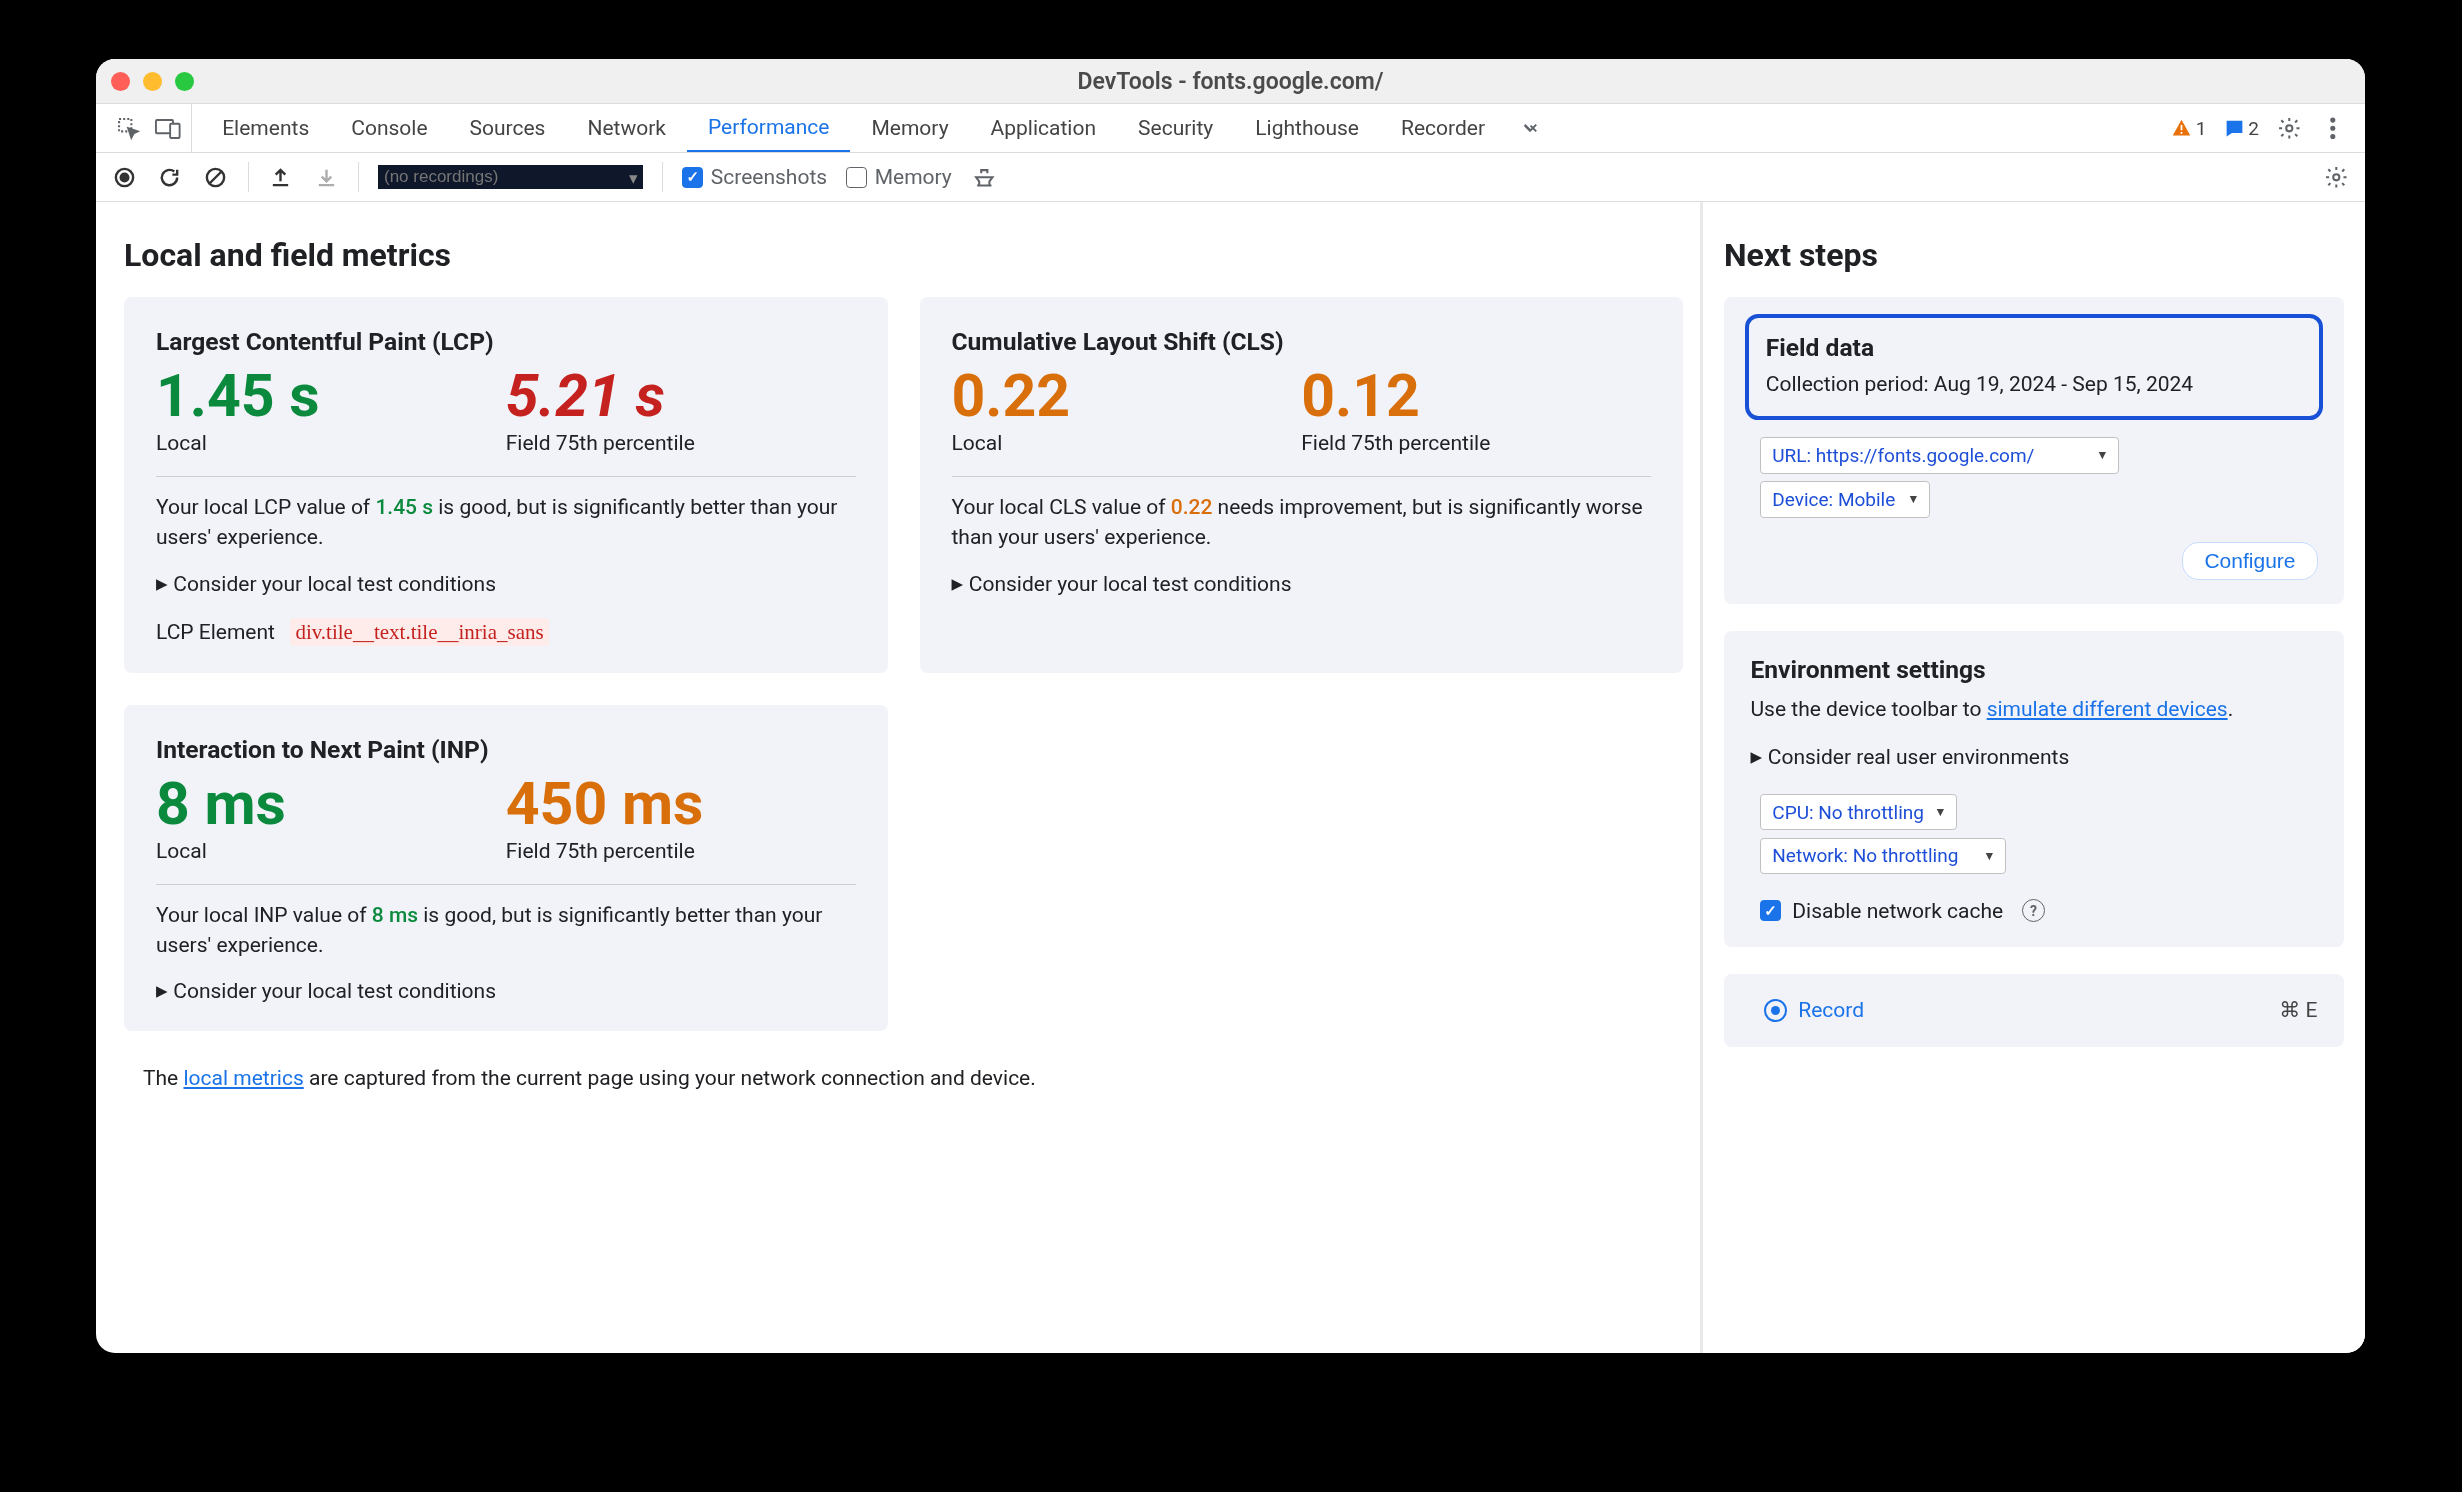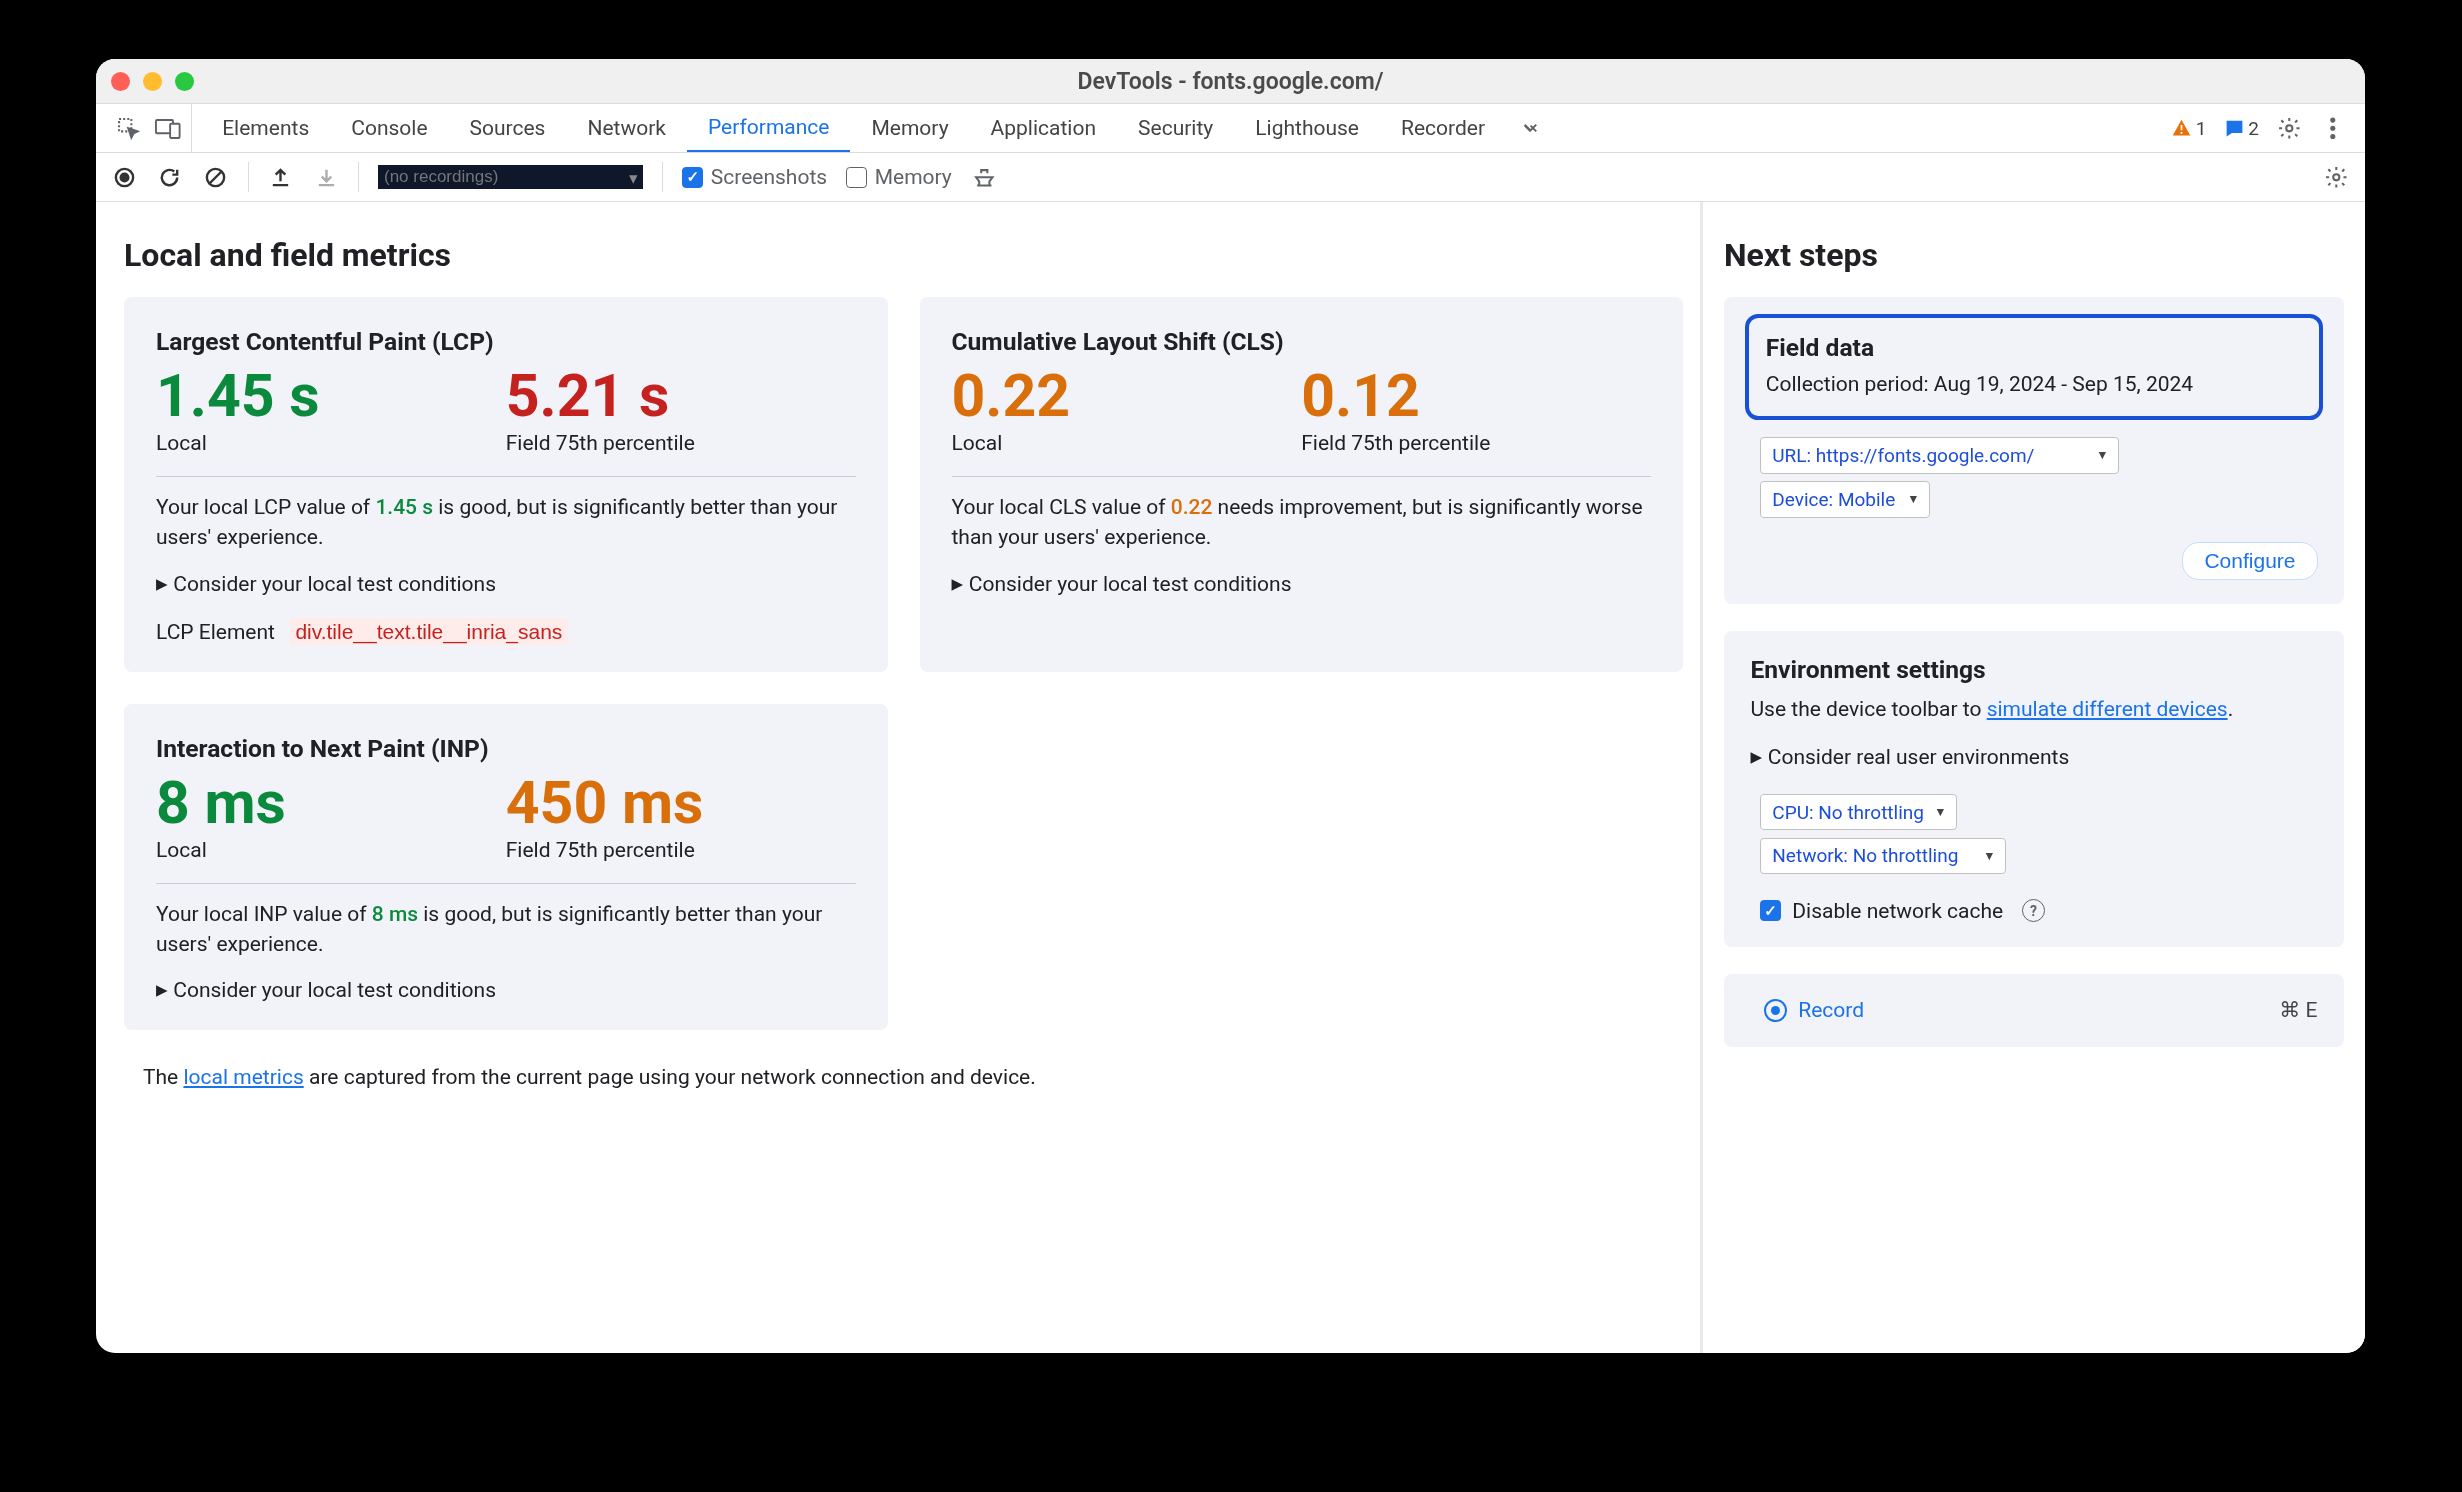--- a/index.html
+++ b/index.html
@@ -133,32 +133,32 @@
   .metric-card {
     background: var(--panel-bg);
     border-radius: var(--card-radius);
     padding: 30px 32px 28px 32px;
   }
   .metric-card h3 { font-size: 24.6px; font-weight:700; margin:0 0 7.6px 0; }
   .metric-row { display:flex; gap: 0; }
   .metric-cell { flex:1; }
   .metric-cell .value { font-size: 59px; font-weight: 700; line-height:1.1; }
   .metric-cell.local .value.good { color: var(--green); }
-  .metric-cell.field .value.bad { color: var(--red); }
+  .metric-cell.field .value.bad { color: var(--red); font-style: italic; }
   .metric-cell.field .value.warnf { color: var(--orange); }
   .metric-cell .sub { font-size: 21px; color: var(--text); margin-top:1.9px; }
   hr.sep { border:none; border-top:0.9px solid #c9cdd4; margin:21px 0 15px 0; }
   .desc { font-size: 21px; line-height:1.45; }
   .desc .hl-good { color: var(--green); font-weight:500; }
   .desc .hl-warn { color: var(--orange); font-weight:500; }
   .disclose { display:flex; align-items:center; gap:5.7px; font-size:21px; margin-top:19px; cursor:pointer; }
   .disclose::before { content:"▶"; font-size:15px; }
   .lcp-el { font-size:21px; margin-top:24.6px; }
   .lcp-el .selpre { font-weight:400; margin-right:9.5px; }
-  .lcp-el code { font-family: Liberation Sans, sans-serif; color: var(--selector-code); background:#fdecea; padding:1.9px 5.7px; border-radius:2.8px; }
+  .lcp-el code { font-family: Liberation Serif, serif; color: var(--selector-code); background:#fdecea; padding:1.9px 5.7px; border-radius:2.8px; }
   
   .metric-inp { grid-column: 1 / 2; }
   
   .footer-text { font-size:21px; margin: 21px 0 0 19px; line-height:1.5; }
   .footer-text a { color: var(--link); text-decoration: underline; }
   
   .panel {
     background: var(--panel-bg);
     border-radius: var(--card-radius);
     padding: 24.6px 26.5px 24.6px 26.5px;

